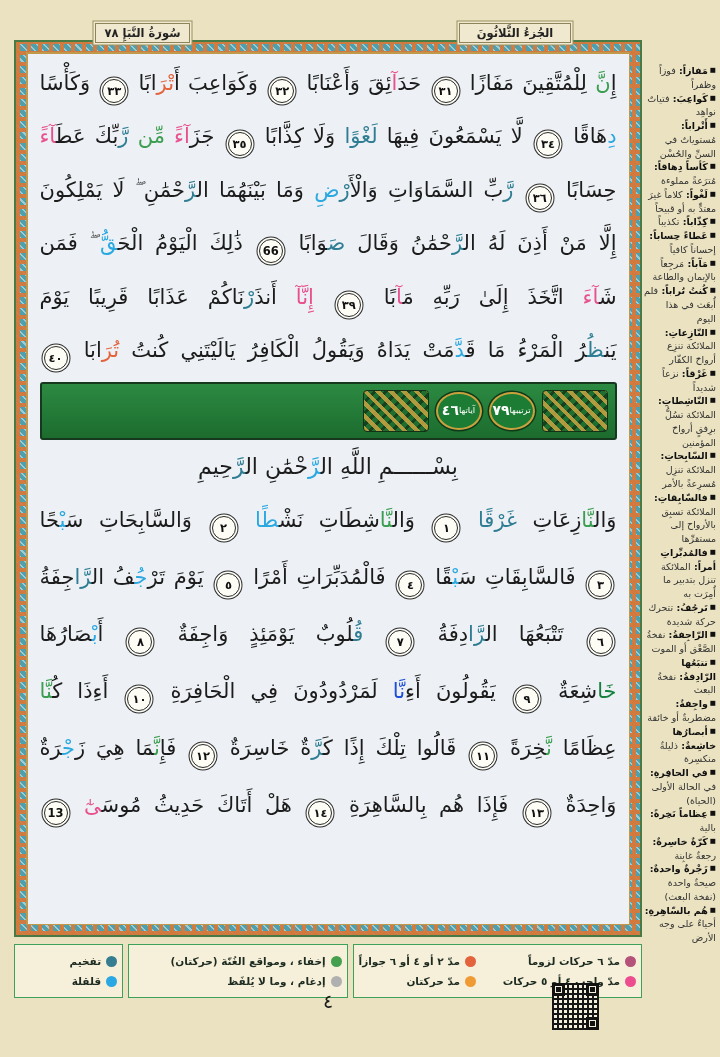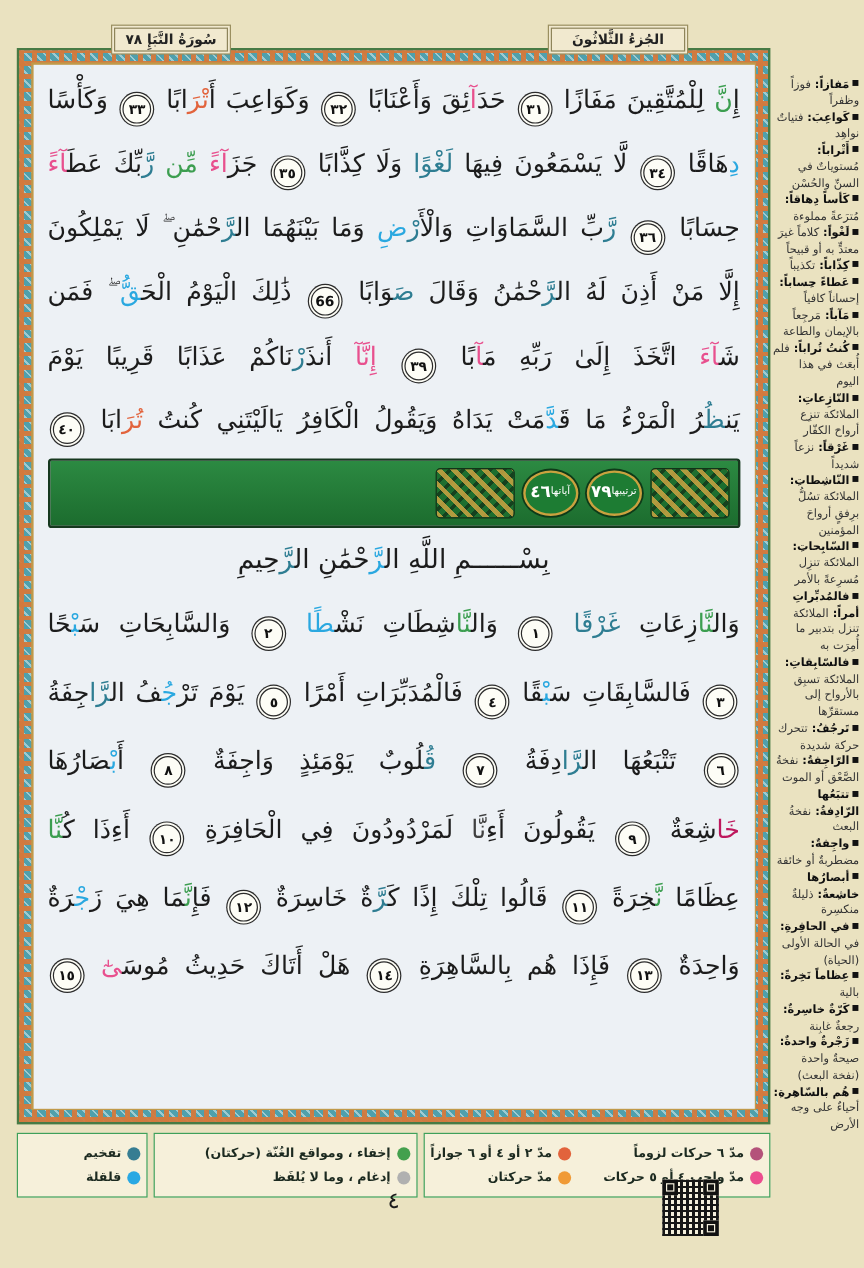--- a/index.html
+++ b/index.html
@@ -173,23 +173,23 @@
             <span style="color: rgb(42, 168, 224);">‍رَّ</span>
             <span>حْمَٰنِ ال‍</span>
             <span style="color: rgb(46, 125, 146);">‍رَّ</span>
             <span>حِيمِ</span>
           </div>
 
         <div class="b2" id="qlines2">
             <div class="qline"><span>وَال‍</span><span style="color: rgb(60, 158, 80);">‍نَّا</span><span>زِعَاتِ </span><span style="color: rgb(46, 125, 146);">غَرْقًا</span><span> </span><span class="ayah">١</span><span> وَال‍</span><span style="color: rgb(60, 158, 80);">‍نَّا</span><span>شِطَاتِ نَشْ‍</span><span style="color: rgb(42, 168, 224);">‍طًا</span><span> </span><span class="ayah">٢</span><span> وَالسَّابِحَاتِ سَ‍</span><span style="color: rgb(42, 168, 224);">‍بْ‍</span><span>‍حًا</span></div>
             <div class="qline"><span class="ayah">٣</span><span> فَالسَّابِقَاتِ سَ‍</span><span style="color: rgb(42, 168, 224);">‍بْ‍</span><span>‍قًا </span><span class="ayah">٤</span><span> فَالْمُدَبِّرَاتِ أَمْرًا </span><span class="ayah">٥</span><span> يَوْمَ تَرْ</span><span style="color: rgb(42, 168, 224);">جُ‍</span><span>‍فُ ال‍</span><span style="color: rgb(46, 125, 146);">‍رَّا</span><span>جِفَةُ</span></div>
             <div class="qline"><span class="ayah">٦</span><span> تَتْبَعُهَا ال‍</span><span style="color: rgb(46, 125, 146);">‍رَّا</span><span>دِفَةُ </span><span class="ayah">٧</span><span> </span><span style="color: rgb(46, 125, 146);">قُ‍</span><span>‍لُوبٌ يَوْمَئِذٍ وَاجِفَةٌ </span><span class="ayah">٨</span><span> أَ</span><span style="color: rgb(42, 168, 224);">بْ‍</span><span>‍صَارُهَا</span></div>
-            <div class="qline"><span style="color: #be185d;">خَا</span><span>شِعَةٌ </span><span class="ayah">٩</span><span> يَقُولُونَ أَءِ</span><span style="color: #404040; margin-top: 31px;">نَّا</span><span> لَمَرْدُودُونَ فِي الْحَافِرَةِ </span><span class="ayah">١٠</span><span> أَءِذَا كُ‍</span><span style="color: rgb(60, 158, 80);">‍نَّا</span></div>
+            <div class="qline"><span style="color: #15803d;">خَا</span><span>شِعَةٌ </span><span class="ayah">٩</span><span> يَقُولُونَ أَءِ</span><span style="color: #1d4ed8; margin-top: 31px;">نَّا</span><span> لَمَرْدُودُونَ فِي الْحَافِرَةِ </span><span class="ayah">١٠</span><span> أَءِذَا كُ‍</span><span style="color: rgb(60, 158, 80);">‍نَّا</span></div>
             <div class="qline"><span>عِظَامًا </span><span style="color: rgb(60, 158, 80);">نَّ‍</span><span>‍خِرَةً </span><span class="ayah">١١</span><span> قَالُوا تِلْكَ إِذًا كَ‍</span><span style="color: rgb(46, 125, 146);">‍رَّ</span><span>ةٌ خَاسِرَةٌ </span><span class="ayah">١٢</span><span> فَإِ</span><span style="color: rgb(60, 158, 80);">نَّ‍</span><span>‍مَا هِيَ زَ</span><span style="color: rgb(42, 168, 224);">جْ‍</span><span>‍رَةٌ</span></div>
-            <div class="qline"><span>وَاحِدَةٌ </span><span class="ayah">١٣</span><span> فَإِذَا هُم بِالسَّاهِرَةِ </span><span class="ayah">١٤</span><span> هَلْ أَتَاكَ حَدِيثُ مُوسَ‍</span><span style="color: rgb(232, 80, 142);">‍ىٰٓ</span><span> </span><span class="ayah">١٥</span></div>
+            <div class="qline"><span>وَاحِدَةٌ </span><span class="ayah">١٣</span><span> فَإِذَا هُم بِالسَّاهِرَةِ </span><span class="ayah">١٤</span><span> هَلْ أَتَاكَ حَدِيثُ مُوسَ‍</span><span style="color: rgb(232, 80, 142);">‍ىٰٓ</span><span> </span><span class="ayah">13</span></div>
           </div>
 
       </div>
     </div>
   </div>
 </div>
 
 <aside class="margin-col" id="margin-col">
     <div class="mitem"><span class="bullet">■</span><span class="term">مَفازاً: </span><span class="def">فوزاً وظفراً</span></div>
     <div class="mitem"><span class="bullet">■</span><span class="term">كَواعِبَ: </span><span class="def">فتياتٌ نواهِد</span></div>
@@ -197,22 +197,22 @@
     <div class="mitem"><span class="bullet">■</span><span class="term">كَأساً دِهاقاً: </span><span class="def">مُترَعةً مملوءة</span></div>
     <div class="mitem"><span class="bullet">■</span><span class="term">لَغْواً: </span><span class="def">كلاماً غيرَ معتدٍّ به أو قبيحاً</span></div>
     <div class="mitem"><span class="bullet">■</span><span class="term">كِذّاباً: </span><span class="def">تكذيباً</span></div>
     <div class="mitem"><span class="bullet">■</span><span class="term">عَطاءً حِساباً: </span><span class="def">إحساناً كافياً</span></div>
     <div class="mitem"><span class="bullet">■</span><span class="term">مَآباً: </span><span class="def">مَرجِعاً بالإيمان والطاعة</span></div>
     <div class="mitem"><span class="bullet">■</span><span class="term">كُنتُ تُراباً: </span><span class="def">فلم أُبعَث في هذا اليوم</span></div>
     <div class="mitem"><span class="bullet">■</span><span class="term">النّازِعاتِ: </span><span class="def">الملائكة تنزِع أرواحَ الكفّار</span></div>
     <div class="mitem"><span class="bullet">■</span><span class="term">غَرْقاً: </span><span class="def">نزعاً شديداً</span></div>
     <div class="mitem"><span class="bullet">■</span><span class="term">النّاشِطاتِ: </span><span class="def">الملائكة تسُلُّ برِفقٍ أرواحَ المؤمنين</span></div>
     <div class="mitem"><span class="bullet">■</span><span class="term">السّابِحاتِ: </span><span class="def">الملائكة تنزِل مُسرِعةً بالأمر</span></div>
+    <div class="mitem"><span class="bullet">■</span><span class="term">فالسّابِقاتِ: </span><span class="def">الملائكة تسبِق بالأرواح إلى مستقرِّها</span></div>
     <div class="mitem"><span class="bullet">■</span><span class="term">فالمُدبِّراتِ أمراً: </span><span class="def">الملائكة تنزل بتدبير ما أُمِرَت به</span></div>
-    <div class="mitem"><span class="bullet">■</span><span class="term">فالسّابِقاتِ: </span><span class="def">الملائكة تسبِق بالأرواح إلى مستقرِّها</span></div>
     <div class="mitem"><span class="bullet">■</span><span class="term">تَرجُفُ: </span><span class="def">تتحرك حركة شديدة</span></div>
     <div class="mitem"><span class="bullet">■</span><span class="term">الرّاجِفةُ: </span><span class="def">نفخةُ الصَّعْق أو الموت</span></div>
     <div class="mitem"><span class="bullet">■</span><span class="term">تتبَعُها الرّادِفةُ: </span><span class="def">نفخةُ البعث</span></div>
     <div class="mitem"><span class="bullet">■</span><span class="term">واجِفةٌ: </span><span class="def">مضطربةٌ أو خائفة</span></div>
     <div class="mitem"><span class="bullet">■</span><span class="term">أبصارُها خاشِعةٌ: </span><span class="def">ذليلةٌ منكسِرة</span></div>
     <div class="mitem"><span class="bullet">■</span><span class="term">في الحافِرةِ: </span><span class="def">في الحالة الأولى (الحياة)</span></div>
     <div class="mitem"><span class="bullet">■</span><span class="term">عِظاماً نَخِرةً: </span><span class="def">بالية</span></div>
     <div class="mitem"><span class="bullet">■</span><span class="term">كَرّةٌ خاسِرةٌ: </span><span class="def">رجعةٌ غابِنة</span></div>
     <div class="mitem"><span class="bullet">■</span><span class="term">زَجْرةٌ واحدةٌ: </span><span class="def">صيحةٌ واحدة (نفخة البعث)</span></div>
     <div class="mitem"><span class="bullet">■</span><span class="term">هُم بالسّاهِرةِ: </span><span class="def">أحياءٌ على وجه الأرض</span></div>

